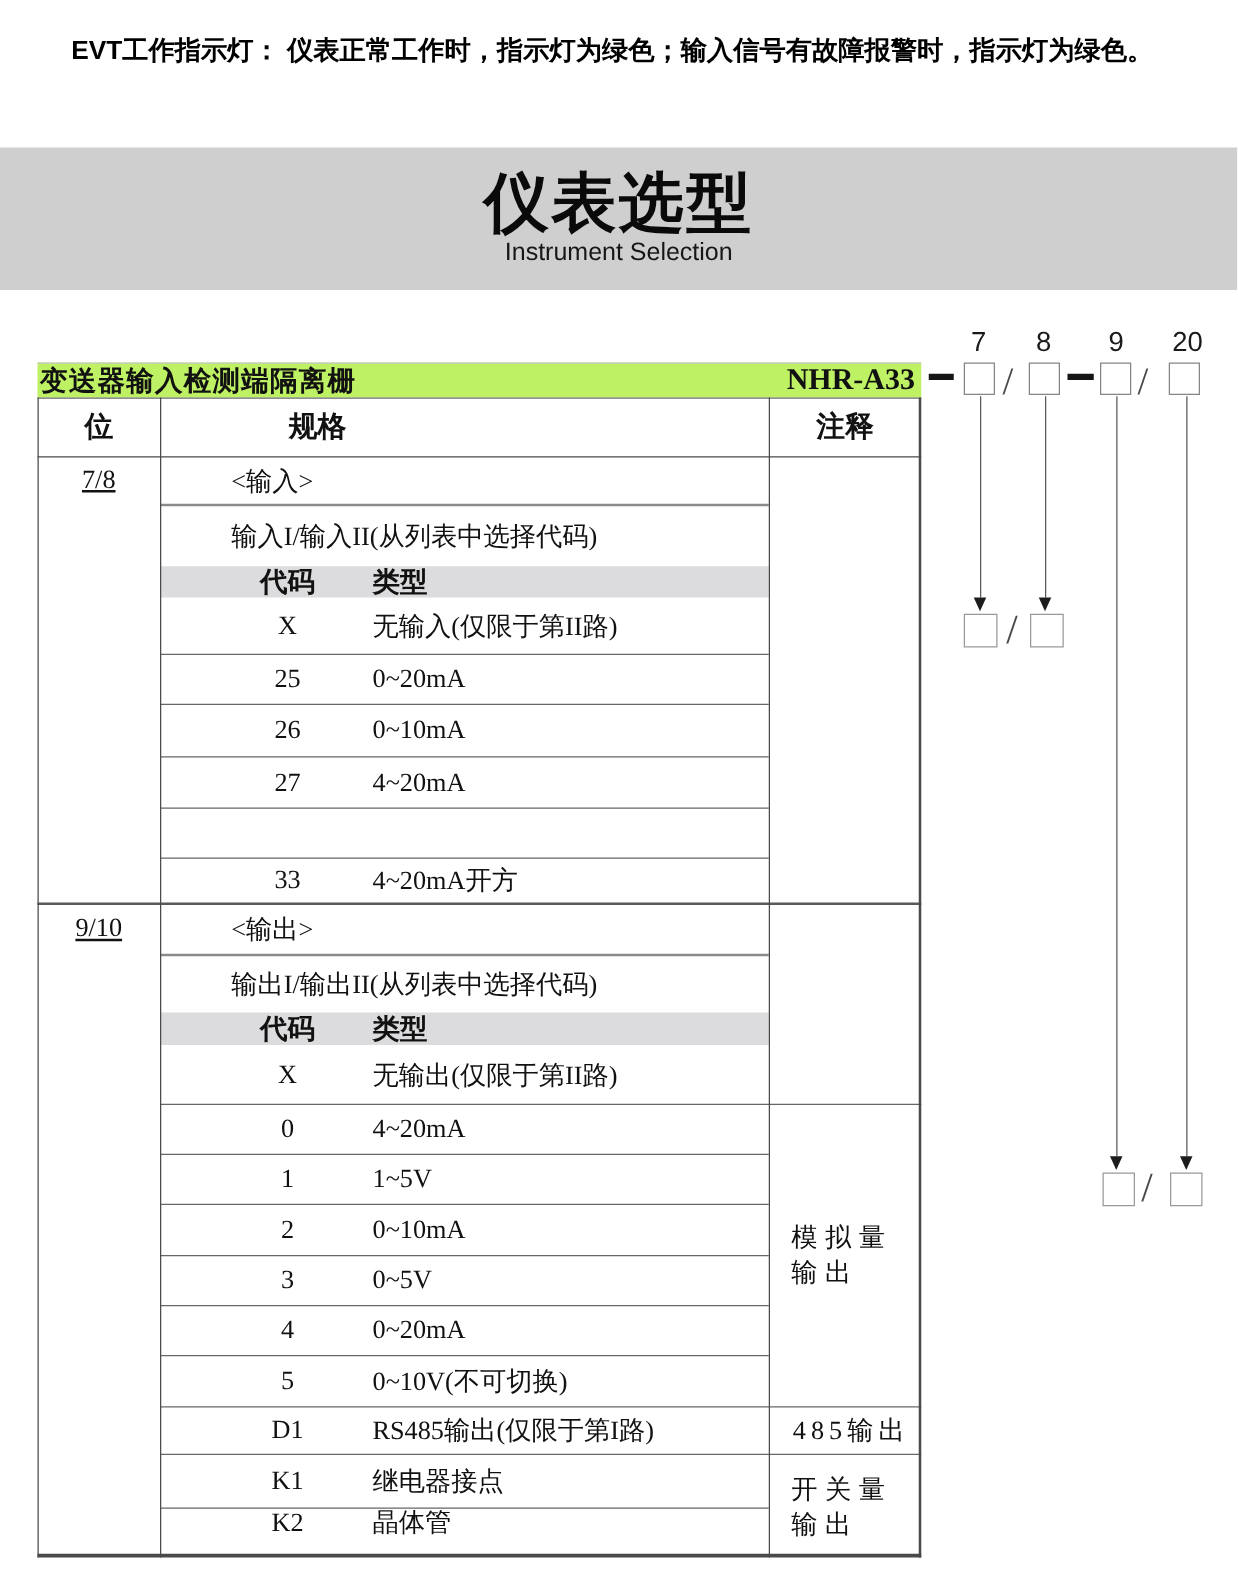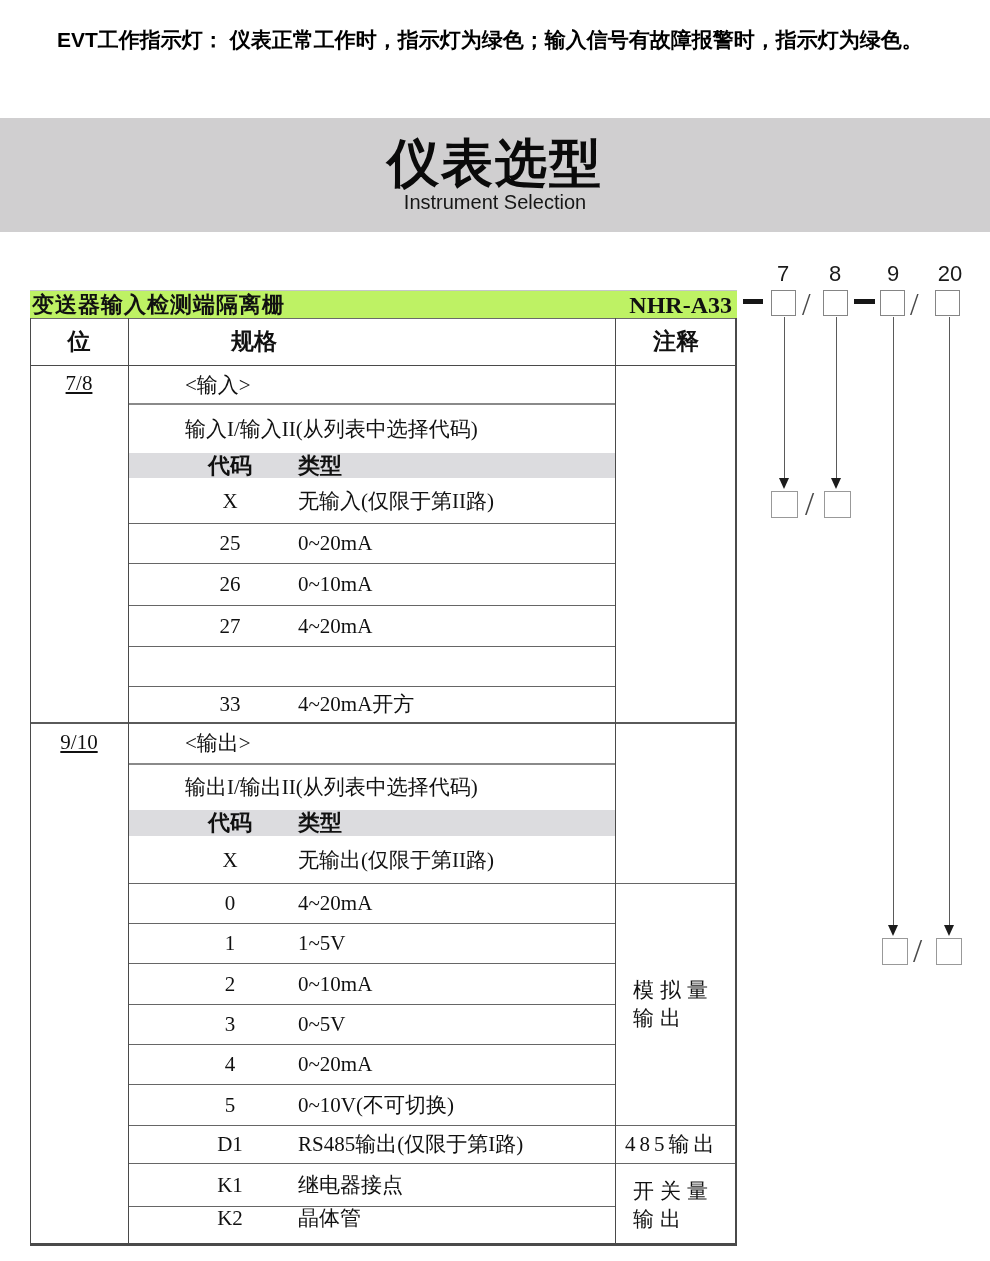--- a/index.html
+++ b/index.html
@@ -159,21 +159,21 @@
     </div>
     <div class="srow" style="top:916px;height:23px;">
       <span class="code">K2</span>
       <span class="type">晶体管</span>
     </div>
 
     <div class="notecell" style="top:593px;height:242px;">
       <span>模拟量</span>
       <span>输出</span>
     </div>
-    <div class="note485" style="top:835px;height:38px;">
+    <div class="note485" style="top:835px;height:38px;justify-content:center;">
       <span>485输出</span>
     </div>
     <div class="notecell" style="top:873px;height:83px;">
       <span>开关量</span>
       <span>输出</span>
     </div>
 
     <div class="hl" style="left:0;top:28px;width:707px;background:#6a6a6a;"></div>
     <div class="hl" style="left:0;top:75px;width:707px;"></div>
     <div class="hl" style="left:98px;top:113px;width:487px;height:2px;background:#8a8a8a;"></div>

